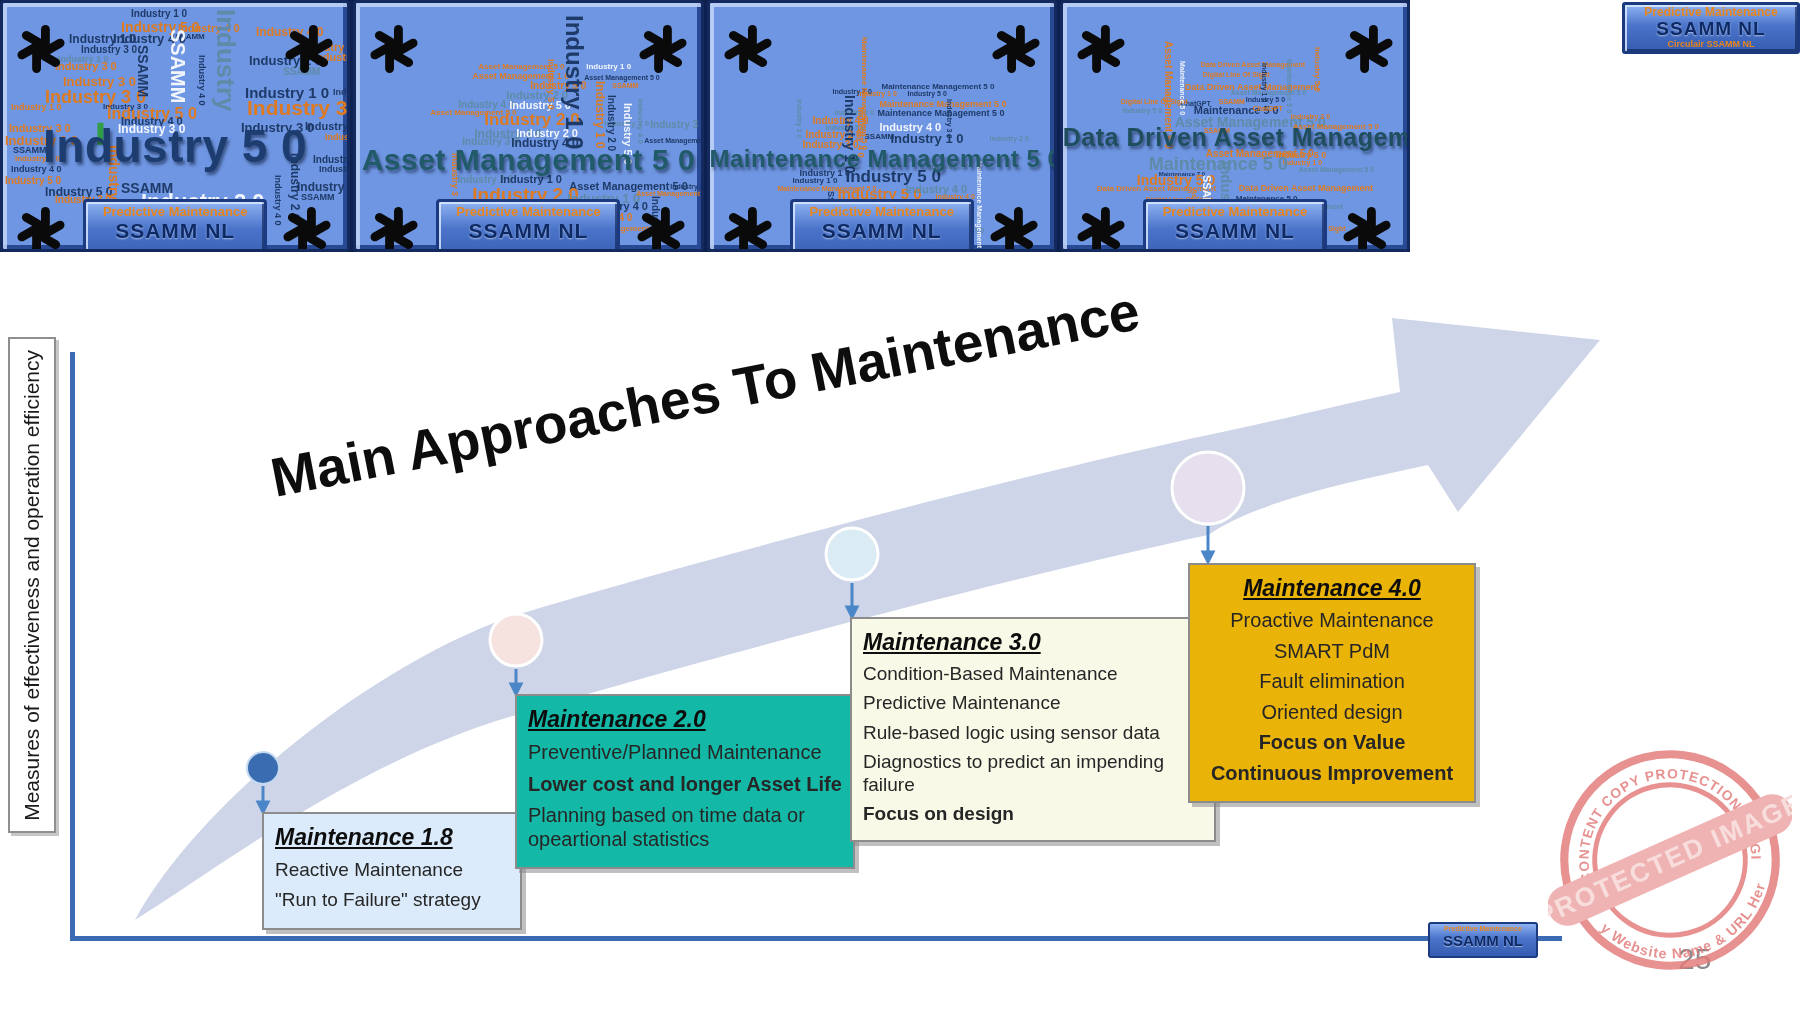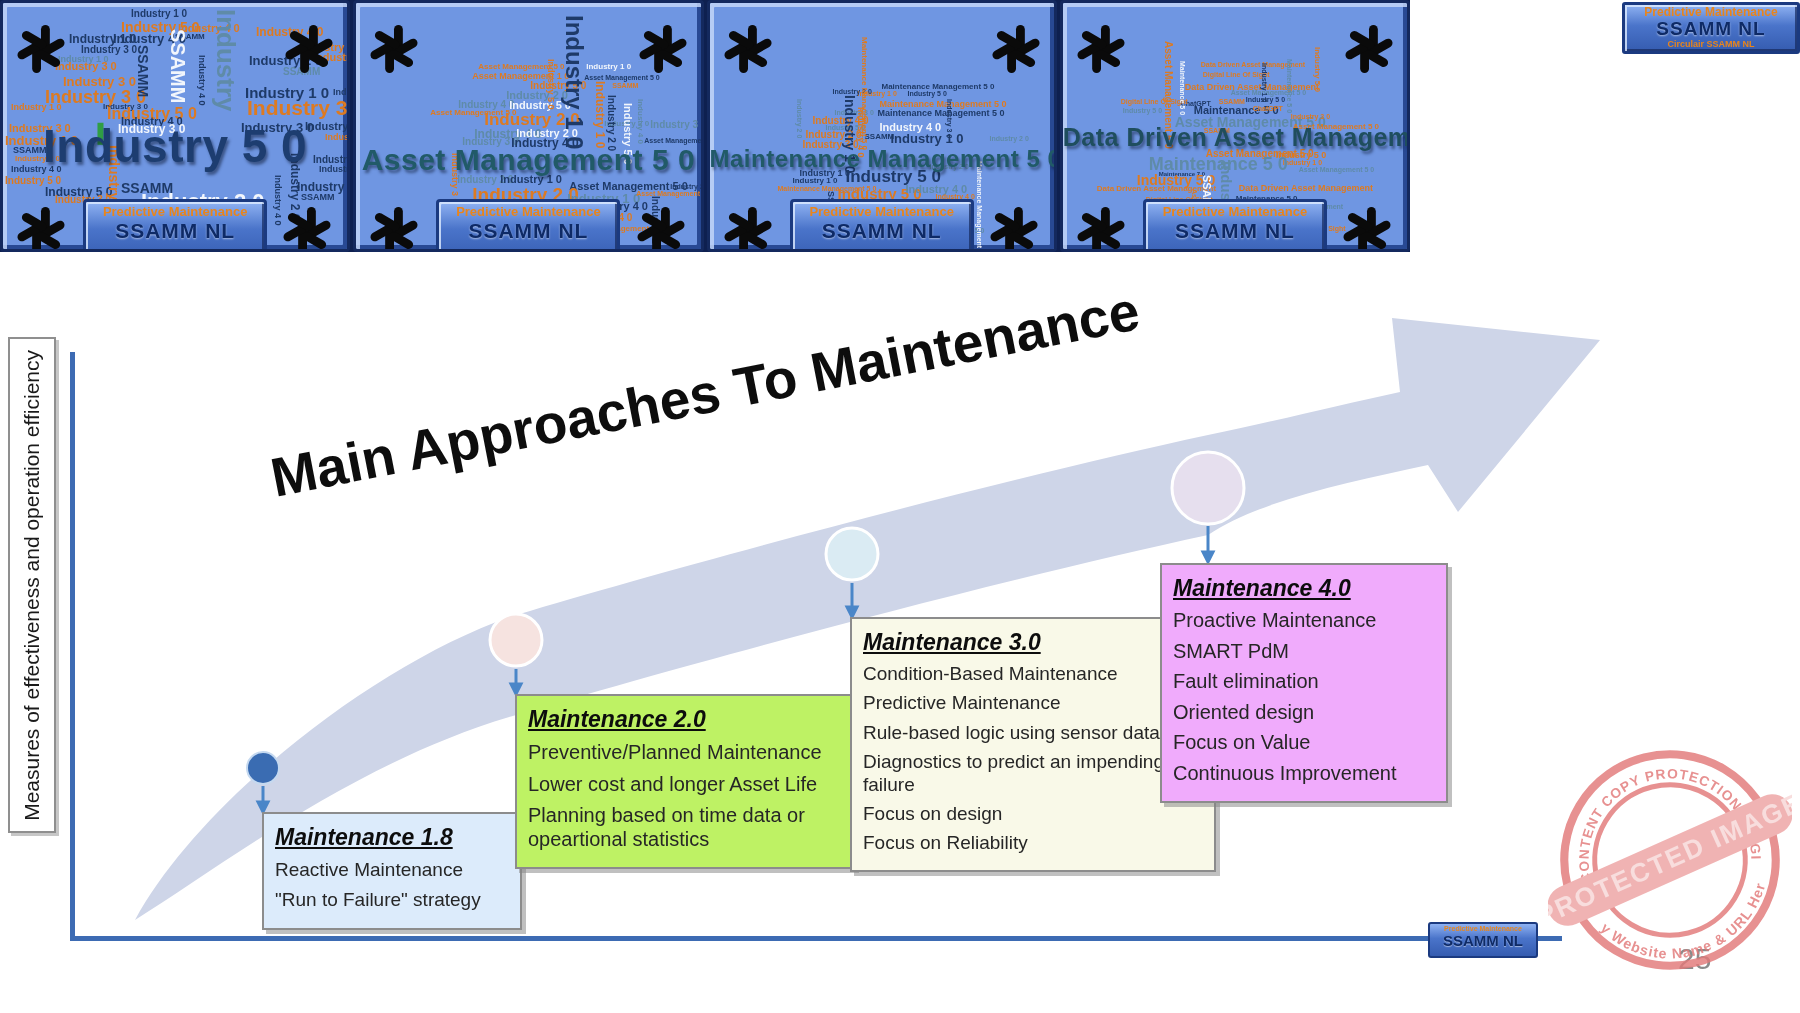--- a/index.html
+++ b/index.html
@@ -46,27 +46,27 @@
   
   svg.overlay{position:absolute;left:0;top:0;z-index:1;pointer-events:none;}
   .arrow-title{position:absolute;left:240px;top:362px;width:930px;text-align:center;font-size:55px;font-weight:800;
                color:#0d0d0d;transform:rotate(-11deg);z-index:2;white-space:nowrap;}
 
   
   .mbox{position:absolute;border:2px solid #8c8c8c;box-shadow:4px 4px 0 rgba(130,130,130,.5);
         padding:8px 11px;z-index:3;color:#262626;}
   .mbox-title{font-weight:700;font-style:italic;text-decoration:underline;font-size:23px;margin:2px 0 4px 0;color:#0d0d0d;}
   .box-line{font-size:20px;margin:8px 0;line-height:1.18;}
-  .box-line.bold{font-weight:400;}
+  .box-line.bold{font-weight:700;}
   .box1{left:262px;top:812px;width:234px;background:#dcebfb;}
   .box1 .box-line{font-size:19px;}
-  .box2{left:515px;top:694px;width:314px;background:#bef264;}
+  .box2{left:515px;top:694px;width:314px;background:#14b8a6;}
   .box3{left:850px;top:617px;width:340px;background:#f9f9e8;}
   .box3 .box-line{font-size:19px;margin:7px 0;}
-  .box4{left:1160px;top:563px;width:262px;background:#f0abfc;}
+  .box4{left:1188px;top:563px;width:262px;background:#eab308;text-align:center;}
   .box4 .box-line{margin:7px 0;}
 
   
   .mini-badge{position:absolute;left:1428px;top:922px;width:106px;height:32px;
               background:linear-gradient(180deg,#8fb2f2,#4a74ca 45%,#355cb0);border:2px solid #1b3a80;border-radius:3px;
               text-align:center;overflow:hidden;z-index:3;}
   .mini-badge .b1{font-size:7px;font-weight:700;color:#e8851c;line-height:1.2;margin-top:1px;}
   .mini-badge .b2{font-size:15px;font-weight:700;color:#0e2a66;line-height:1;text-shadow:0 1px 1px rgba(255,255,255,.5);}
   .page-num{position:absolute;left:1678px;top:942px;font-size:30px;color:#8a8a8a;z-index:2;}
   .source-link{position:absolute;right:32px;top:963px;font-size:21px;color:#1d50c8;text-decoration:underline;
@@ -400,21 +400,20 @@
       </div>
   </div>
   <div class="mbox box3">
     <div class="mbox-title">Maintenance 3.0</div>
     <div>
         <div class="box-line">Condition-Based Maintenance</div>
         <div class="box-line">Predictive Maintenance</div>
         <div class="box-line">Rule-based logic using sensor data</div>
         <div class="box-line">Diagnostics to predict an impending failure</div>
         <div class="box-line bold">Focus on design</div>
-        <div class="box-line bold">Focus on Reliability</div>
       </div>
   </div>
   <div class="mbox box4">
     <div class="mbox-title">Maintenance 4.0</div>
     <div>
         <div class="box-line">Proactive Maintenance</div>
         <div class="box-line">SMART PdM</div>
         <div class="box-line">Fault elimination</div>
         <div class="box-line">Oriented design</div>
         <div class="box-line bold">Focus on Value</div>

